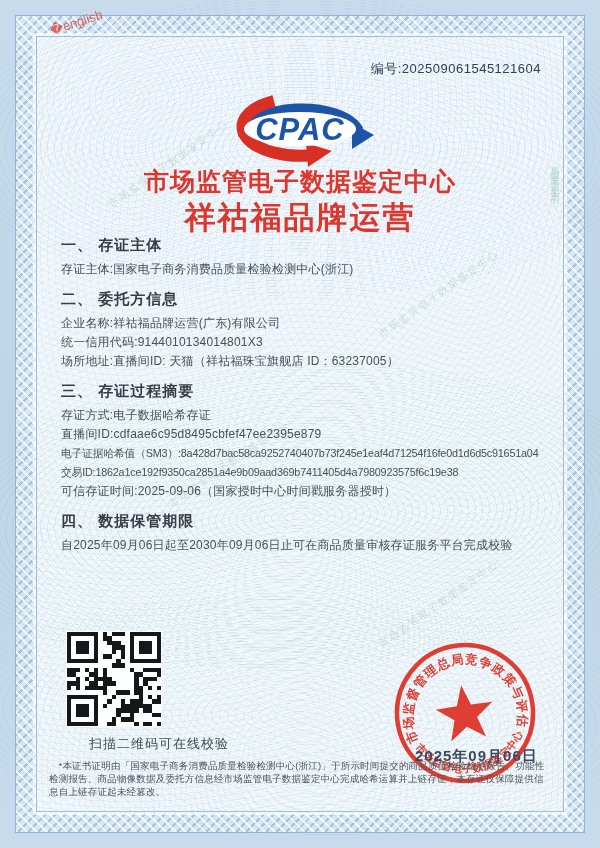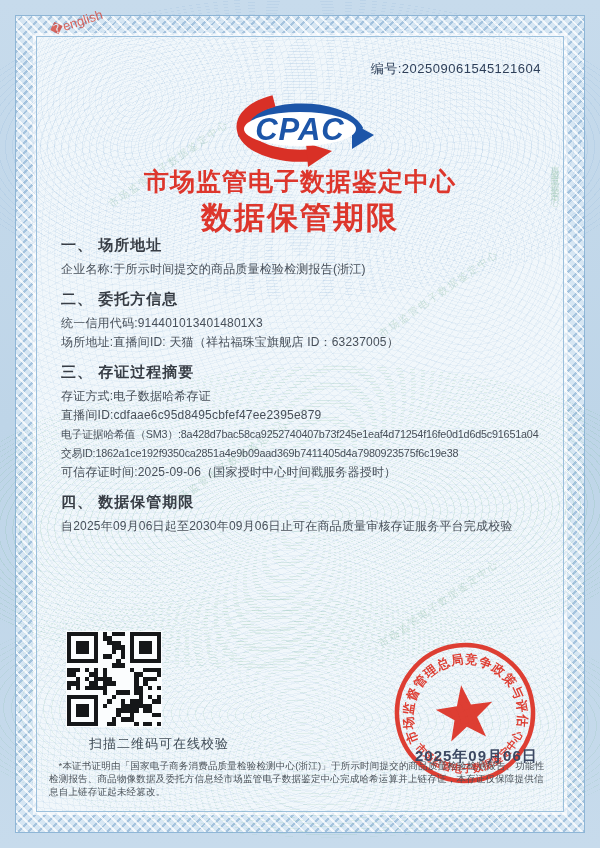--- a/index.html
+++ b/index.html
@@ -93,30 +93,31 @@
         <path d="M34 48 A 58 29 0 0 1 148 42" fill="none" stroke="#1c55a8" stroke-width="12"></path>
         <polygon points="142,34 164,46 142,60" fill="#1c55a8"></polygon>
         <path d="M64 12 A 58 29 0 0 0 104 66" fill="none" stroke="#d93026" stroke-width="12"></path>
         <polygon points="96,54 122,62 98,78" fill="#d93026"></polygon>
         <ellipse cx="90" cy="40" rx="56" ry="17" fill="#ffffff"></ellipse>
         <text x="90" y="51" text-anchor="middle" font-size="31" font-weight="bold" font-style="italic" fill="#1c55a8" font-family="Liberation Sans, sans-serif" letter-spacing="1">CPAC</text>
       </svg>
     </div>
 
     <div class="title-org">市场监管电子数据鉴定中心</div>
-    <div class="title-cert">数据保管期限</div>
+    <div class="title-cert">祥祜福品牌运营</div>
 
     <div class="sections">
       <div class="sec">
-        <div class="sec-head">一、 场所地址</div>
-        <div class="sec-line">企业名称:于所示时间提交的商品质量检验检测报告(浙江)</div>
+        <div class="sec-head">一、 存证主体</div>
+        <div class="sec-line">存证主体:国家电子商务消费品质量检验检测中心(浙江)</div>
       </div>
 
       <div class="sec">
         <div class="sec-head">二、 委托方信息</div>
+        <div class="sec-line">企业名称:祥祜福品牌运营(广东)有限公司</div>
         <div class="sec-line">统一信用代码:9144010134014801X3</div>
         <div class="sec-line">场所地址:直播间ID: 天猫（祥祜福珠宝旗舰店 ID：63237005）</div>
       </div>
 
       <div class="sec">
         <div class="sec-head">三、 存证过程摘要</div>
         <div class="sec-line">存证方式:电子数据哈希存证</div>
         <div class="sec-line">直播间ID:cdfaae6c95d8495cbfef47ee2395e879</div>
         <div class="sec-line hashline">电子证据哈希值（SM3）:8a428d7bac58ca9252740407b73f245e1eaf4d71254f16fe0d1d6d5c91651a04</div>
         <div class="sec-line hashline">交易ID:1862a1ce192f9350ca2851a4e9b09aad369b7411405d4a7980923575f6c19e38</div>

